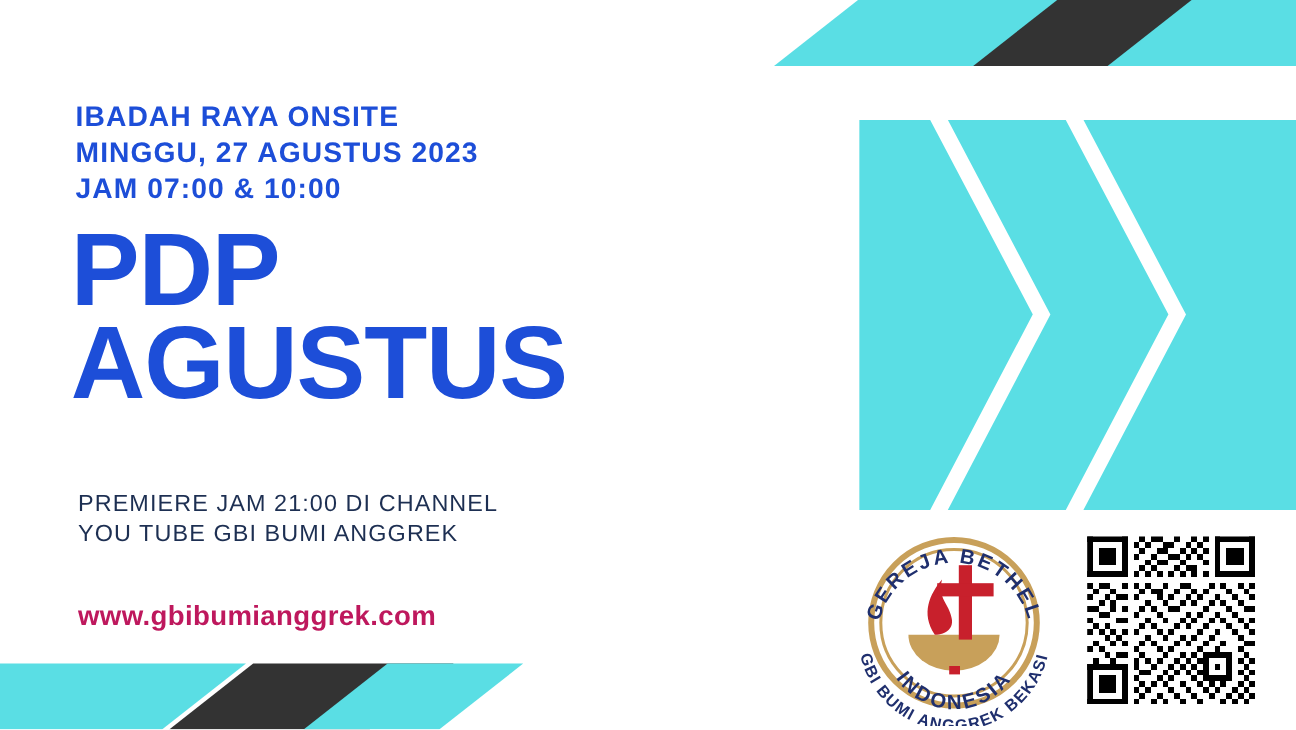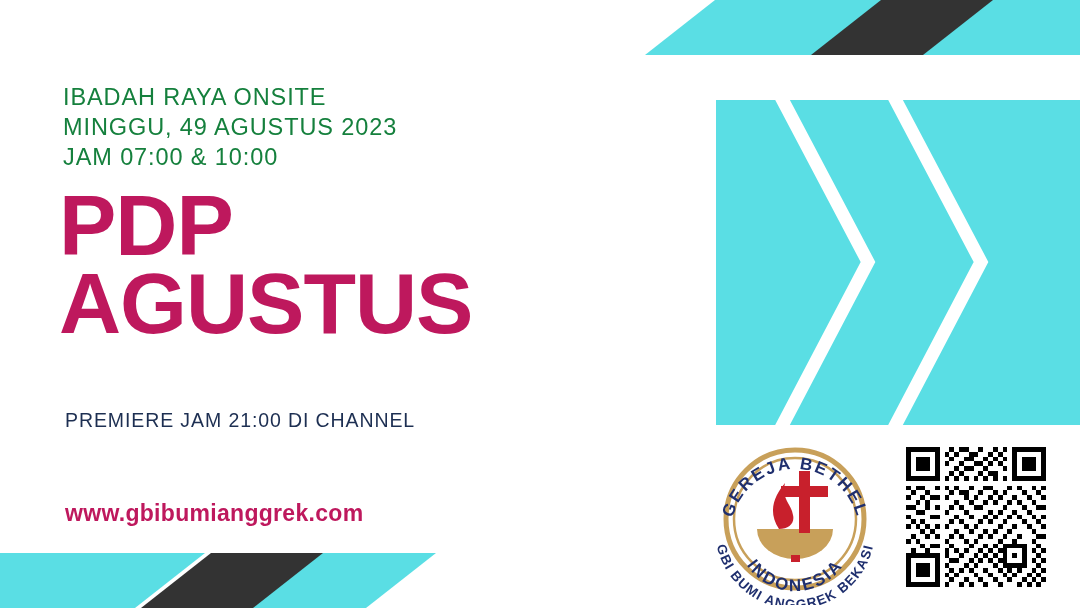--- a/index.html
+++ b/index.html
@@ -33,34 +33,34 @@
     left: 63px;
     top: 0;
     width: 600px;
     height: 608px;
   }
 
   .eyebrow {
     position: absolute;
     left: 0;
     top: 82px;
-    color: #15803d;
+    color: #1d4ed8;
     font-size: 23.5px;
-    font-weight: normal;
+    font-weight: bold;
     letter-spacing: 0.9px;
     line-height: 30px;
     white-space: nowrap;
   }
   .eyebrow div { white-space: nowrap; }
 
   .headline {
     position: absolute;
     left: -4px;
     top: 186px;
-    color: #be185d;
+    color: #1d4ed8;
     font-size: 86px;
     font-weight: bold;
     line-height: 78px;
     letter-spacing: -1px;
   }
   .headline div { white-space: nowrap; }
 
   .broadcast {
     position: absolute;
     left: 2px;
@@ -133,31 +133,32 @@
 
     <polygon points="211,553 378,553 308,608 141,608" fill="#333333"></polygon>
 
     <polygon points="323,553 436,553 366,608 253,608" fill="#5adee4"></polygon>
   </svg>
 
   <div class="text-col">
 
     <div class="eyebrow">
       <div>IBADAH RAYA ONSITE</div>
-      <div>MINGGU, 49 AGUSTUS 2023</div>
+      <div>MINGGU, 27 AGUSTUS 2023</div>
       <div>JAM 07:00 &amp; 10:00</div>
     </div>
 
     <div class="headline">
       <div>PDP</div>
       <div>AGUSTUS</div>
     </div>
 
     <div class="broadcast">
       <div>PREMIERE JAM 21:00 DI CHANNEL</div>
+      <div>YOU TUBE GBI BUMI ANGGREK</div>
     </div>
 
     <div class="website">www.gbibumianggrek.com</div>
   </div>
 
   <svg id="logo" viewBox="0 0 178 168" xmlns="http://www.w3.org/2000/svg">
     <defs>
       <path id="arcTop" d="M 26,96 A 64,64 0 0 1 154,96" fill="none"></path>
       <path id="arcInner" d="M 32,96 A 58,58 0 0 0 148,96" fill="none"></path>
       <path id="arcOuter" d="M 10,92 A 80,80 0 0 0 170,92" fill="none"></path>

